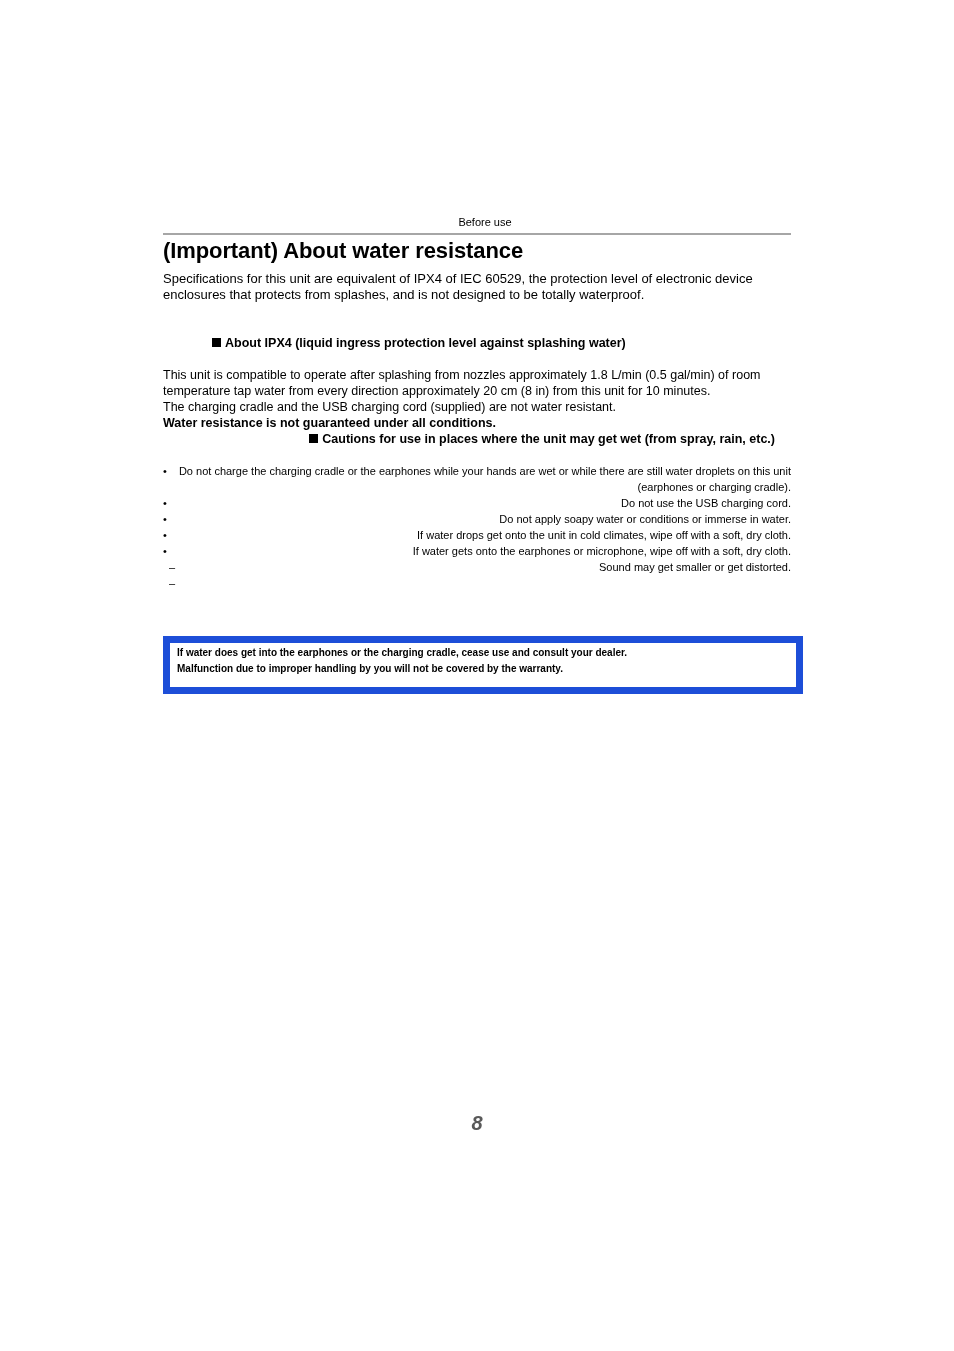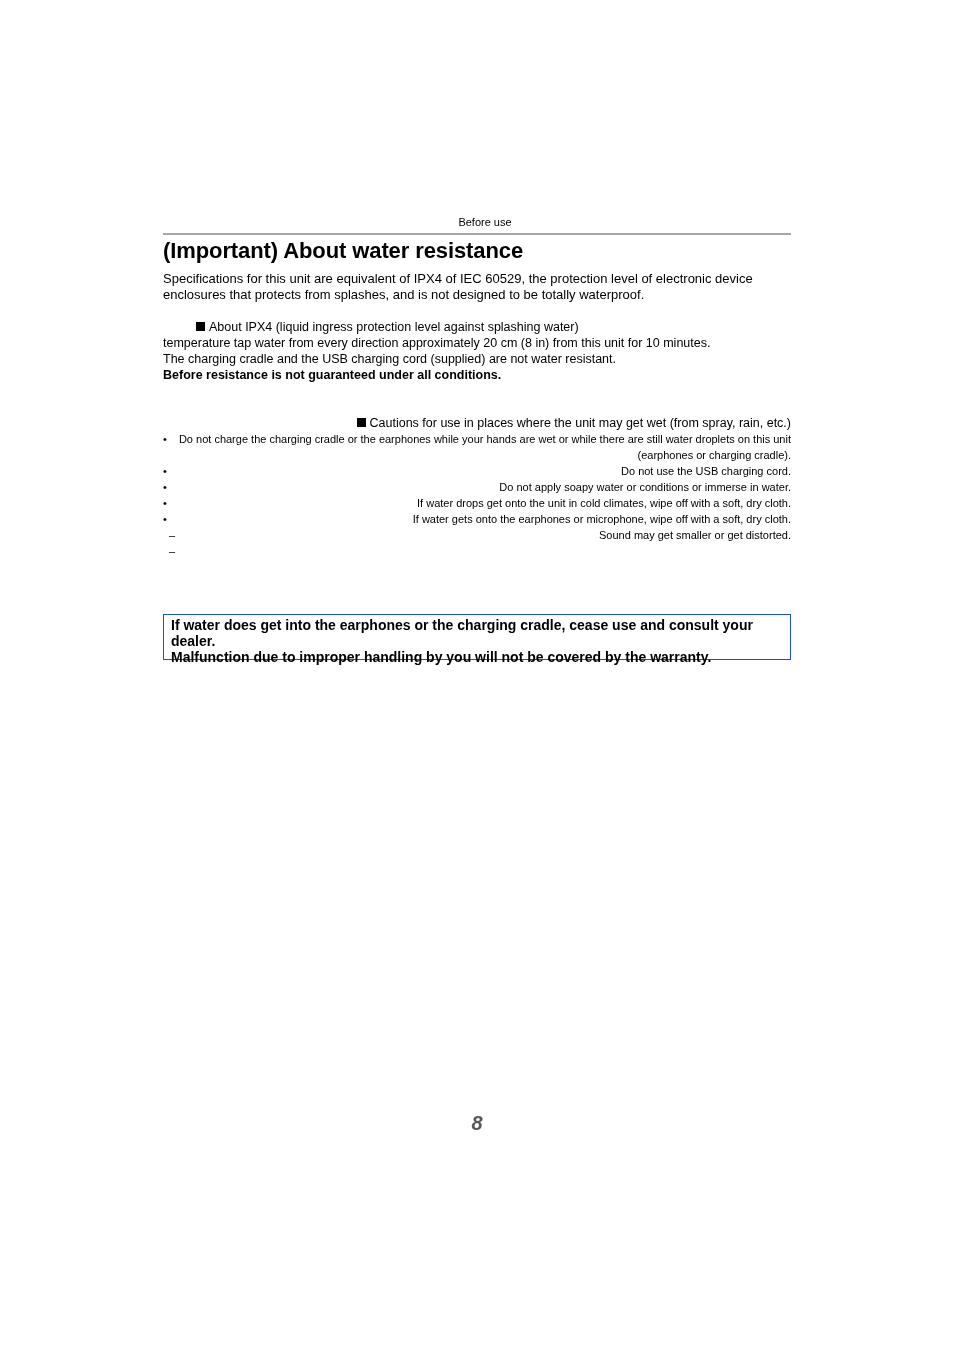--- a/index.html
+++ b/index.html
@@ -3,52 +3,53 @@
   <meta charset="utf-8">
   <style>
     html, body { margin: 0; padding: 0; background: #ffffff; }
     body { width: 954px; height: 1351px; position: relative; font-family: "Liberation Sans", sans-serif; color: #000; }
     .page { position: absolute; left: 163px; top: 0; width: 628px; }
     .running-header { position: absolute; top: 216px; left: 8px; width: 628px; text-align: center; font-size: 11px; color: #000; }
     .header-rule { position: absolute; top: 233px; left: 0; width: 628px; height: 2px; background: #a6a6a6; }
     .title { position: absolute; top: 238px; left: 0; font-size: 22px; font-weight: bold; margin: 0; letter-spacing: -0.1px; text-align: center; }
     .intro { position: absolute; top: 271px; left: 0; width: 628px; font-size: 13px; line-height: 16px; margin: 0; }
     .section { position: absolute; left: 0; width: 628px; font-size: 12.5px; line-height: 16px; }
-    .section h2 { font-size: 12.5px; font-weight: normal; margin: 0; line-height: 16px; padding-left: 33px; }
+    .section h2 { font-size: 12.5px; font-weight: bold; margin: 16px; line-height: 16px; padding-left: 33px; }
     .section p { margin: 0; }
     .bold { font-weight: bold; }
     .sq { display: inline-block; width: 9px; height: 9px; background: #000; margin-right: 4px; vertical-align: 0px; }
     ul.bullets { list-style: none; margin: 0; padding: 0; font-size: 11px; line-height: 16px; }
     ul.bullets li { position: relative; padding-left: 7px; }
     ul.bullets li .dot { position: absolute; left: 0; top: 0; }
     ul.dashes { list-style: none; margin: 0; padding: 0; font-size: 11px; line-height: 16px; }
     ul.dashes li { position: relative; padding-left: 16px; }
     ul.dashes li .dash { position: absolute; left: 6px; top: 0; }
-    .notice { position: absolute; top: 614px; left: 0; width: 612px; height: 30px; border: 1px solid #1d4ed8; padding: 2px 7px 12px 7px; font-size: 14px; line-height: 16px; font-weight: bold; }
+    .notice { position: absolute; top: 636px; left: 0; width: 612px; height: 30px; border: 7px solid #1d4ed8; padding: 2px 7px 12px 7px; font-size: 10px; line-height: 16px; font-weight: bold; }
     .page-number { position: absolute; top: 1112px; left: 0; width: 628px; text-align: center; font-size: 20px; font-weight: bold; font-style: italic; color: #595959; }
   </style>
 </head>
 <body>
 
 <div class="page">
   <div class="running-header">Before use</div>
   <div class="header-rule"></div>
 
   <h1 class="title">(Important) About water resistance</h1>
 
   <div class="intro">
     <div>Specifications for this unit are equivalent of IPX4 of IEC 60529, the protection level of electronic device</div>
     <div>enclosures that protects from splashes, and is not designed to be totally waterproof.</div>
   </div>
 
   <div class="section" style="top:319px;">
     <h2><span class="sq"></span><span>About IPX4 (liquid ingress protection level against splashing water)</span></h2>
+    <p>This unit is compatible to operate after splashing from nozzles approximately 1.8 L/min (0.5 gal/min) of room</p>
     <p>temperature tap water from every direction approximately 20 cm (8 in) from this unit for 10 minutes.</p>
     <p>The charging cradle and the USB charging cord (supplied) are not water resistant.</p>
-    <p class="bold">Before resistance is not guaranteed under all conditions.</p>
+    <p class="bold">Water resistance is not guaranteed under all conditions.</p>
   </div>
 
   <div class="section" style="top:415px;text-align:right;">
     <h2><span class="sq"></span><span>Cautions for use in places where the unit may get wet (from spray, rain, etc.)</span></h2>
     <ul class="bullets">
       <li><span class="dot">•</span><span>Do not charge the charging cradle or the earphones while your hands are wet or while there are still water droplets on this unit (earphones or charging cradle).</span></li>
       <li><span class="dot">•</span><span>Do not use the USB charging cord.</span></li>
       <li><span class="dot">•</span><span>Do not apply soapy water or conditions or immerse in water.</span></li>
       <li><span class="dot">•</span><span>If water drops get onto the unit in cold climates, wipe off with a soft, dry cloth.</span></li>
       <li><span class="dot">•</span><span>If water gets onto the earphones or microphone, wipe off with a soft, dry cloth.</span></li>

